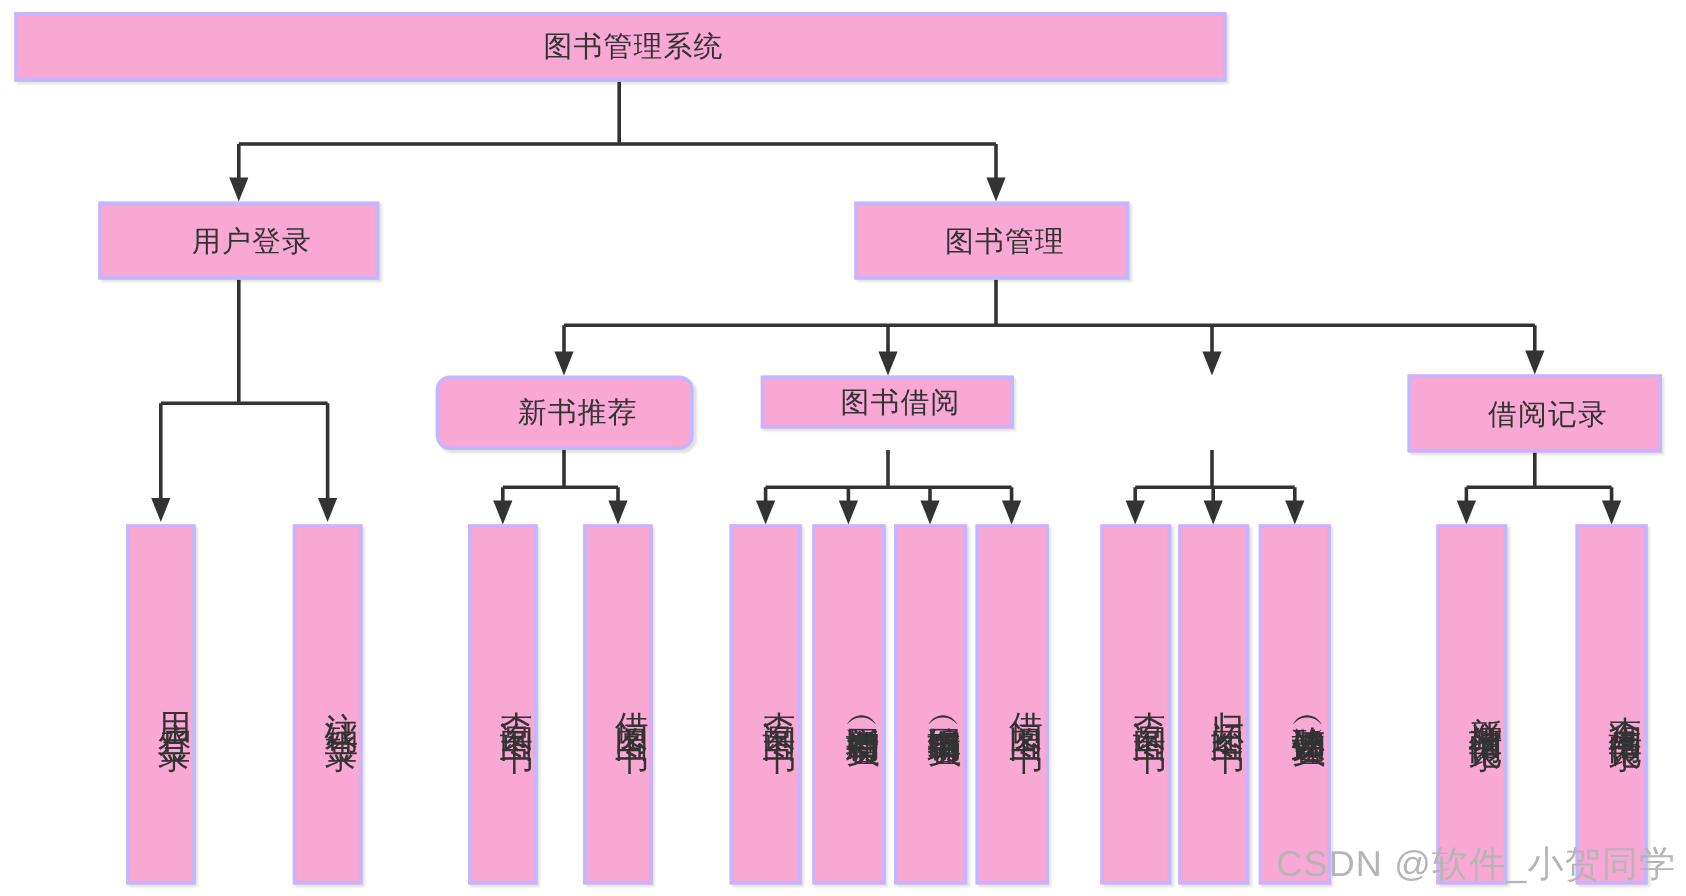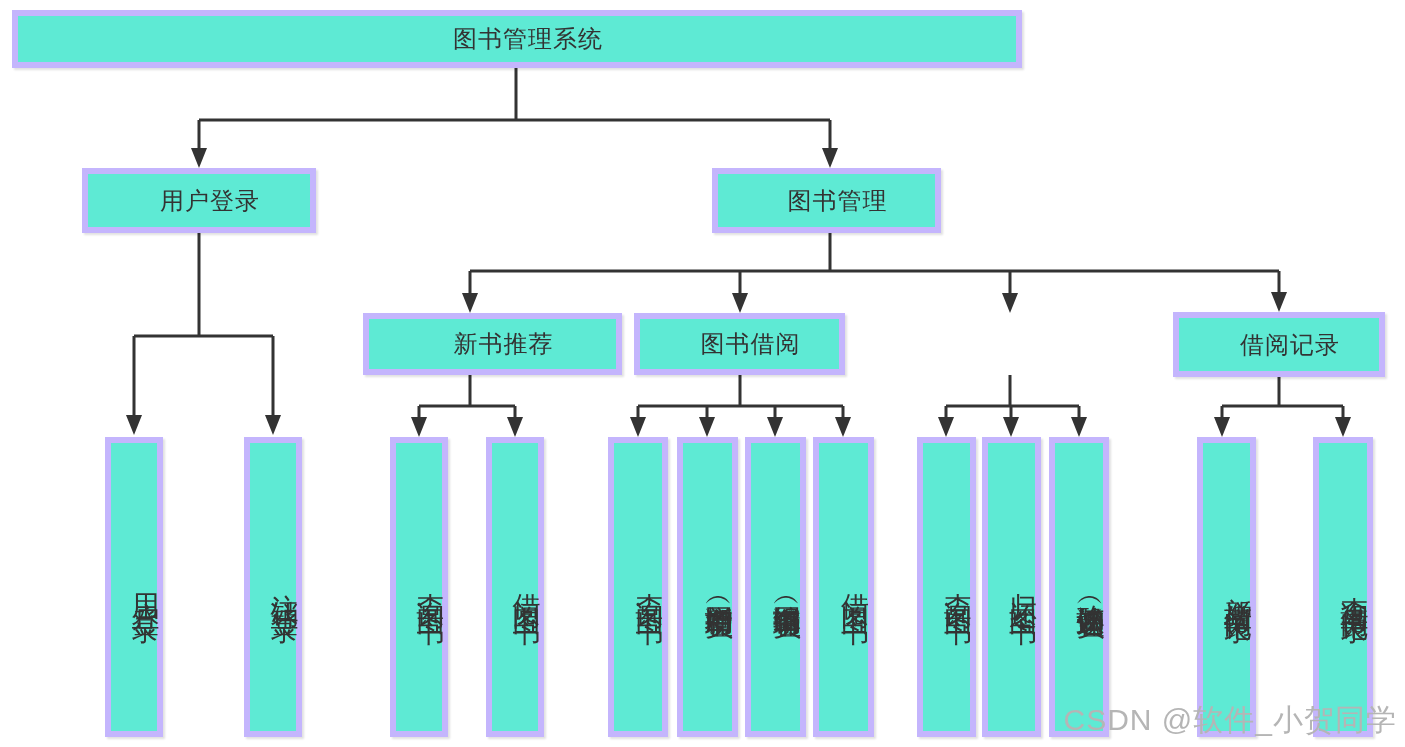--- a/index.html
+++ b/index.html
@@ -17,22 +17,22 @@
   }
   .wires {
     position: absolute;
     left: 0;
     top: 0;
     z-index: 1;
   }
   .box {
     position: absolute;
     box-sizing: border-box;
-    background: #5eead4;
-    border: 6px solid #c4b5fd;
+    background: #f9a8d4;
+    border: 3px solid #c4b5fd;
     color: #333333;
     display: flex;
     align-items: center;
     justify-content: center;
     z-index: 2;
     box-shadow: 2px 2px 2px rgba(0,0,0,0.12);
     padding-left: 22px;
   }
   .hbox {
     font-size: 24px;
@@ -98,22 +98,22 @@
       <polygon points="1214,417 1230,417 1222,437"></polygon>
       <polygon points="1335,417 1351,417 1343,437"></polygon>
     </g>
   </svg>
 
   <div class="box hbox" style="left:12px; top:10px; width:1010px; height:58px;">图书管理系统</div>
 
   <div class="box hbox" style="left:82px; top:168px; width:234px; height:65px;">用户登录</div>
   <div class="box hbox" style="left:712px; top:168px; width:229px; height:65px;">图书管理</div>
 
-  <div class="box hbox" style="left:363px; top:313px; width:259px; height:62px;">新书推荐</div>
-  <div class="box hbox" style="left:634px; top:313px; width:211px; height:62px;">图书借阅</div>
+  <div class="box hbox" style="left:363px; top:313px; width:215px; height:62px;border-radius:12px;">新书推荐</div>
+  <div class="box hbox" style="left:634px; top:313px; width:211px; height:44px;">图书借阅</div>
   <div class="box hbox" style="left:1173px; top:312px; width:212px; height:65px;">借阅记录</div>
 
   <div class="box leaf" style="left:105px; width:58px;">
     <span class="vtext ls4">用户登录</span>
   </div>
   <div class="box leaf" style="left:244px; width:58px;">
     <span class="vtext ls4">注销登录</span>
   </div>
 
   <div class="box leaf" style="left:390px; width:58px;">

